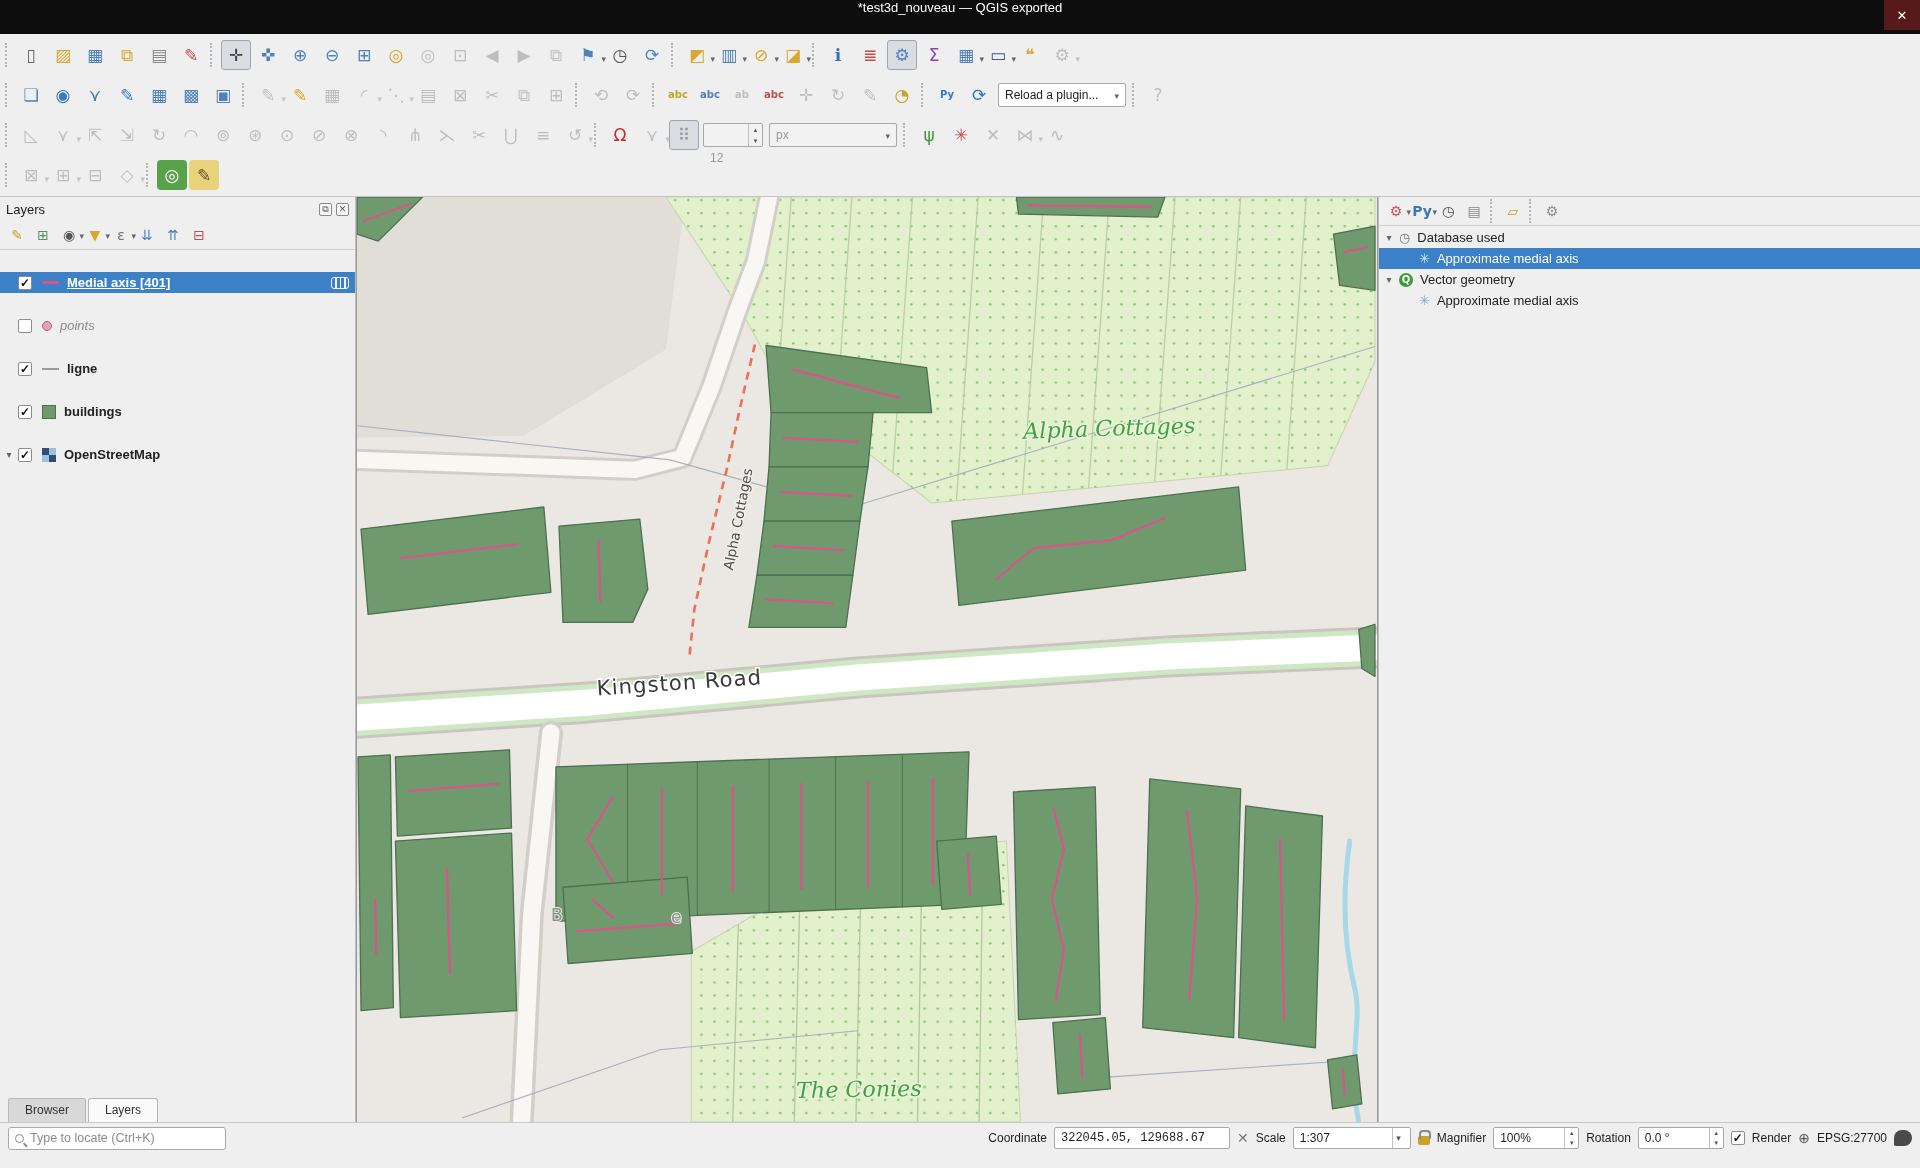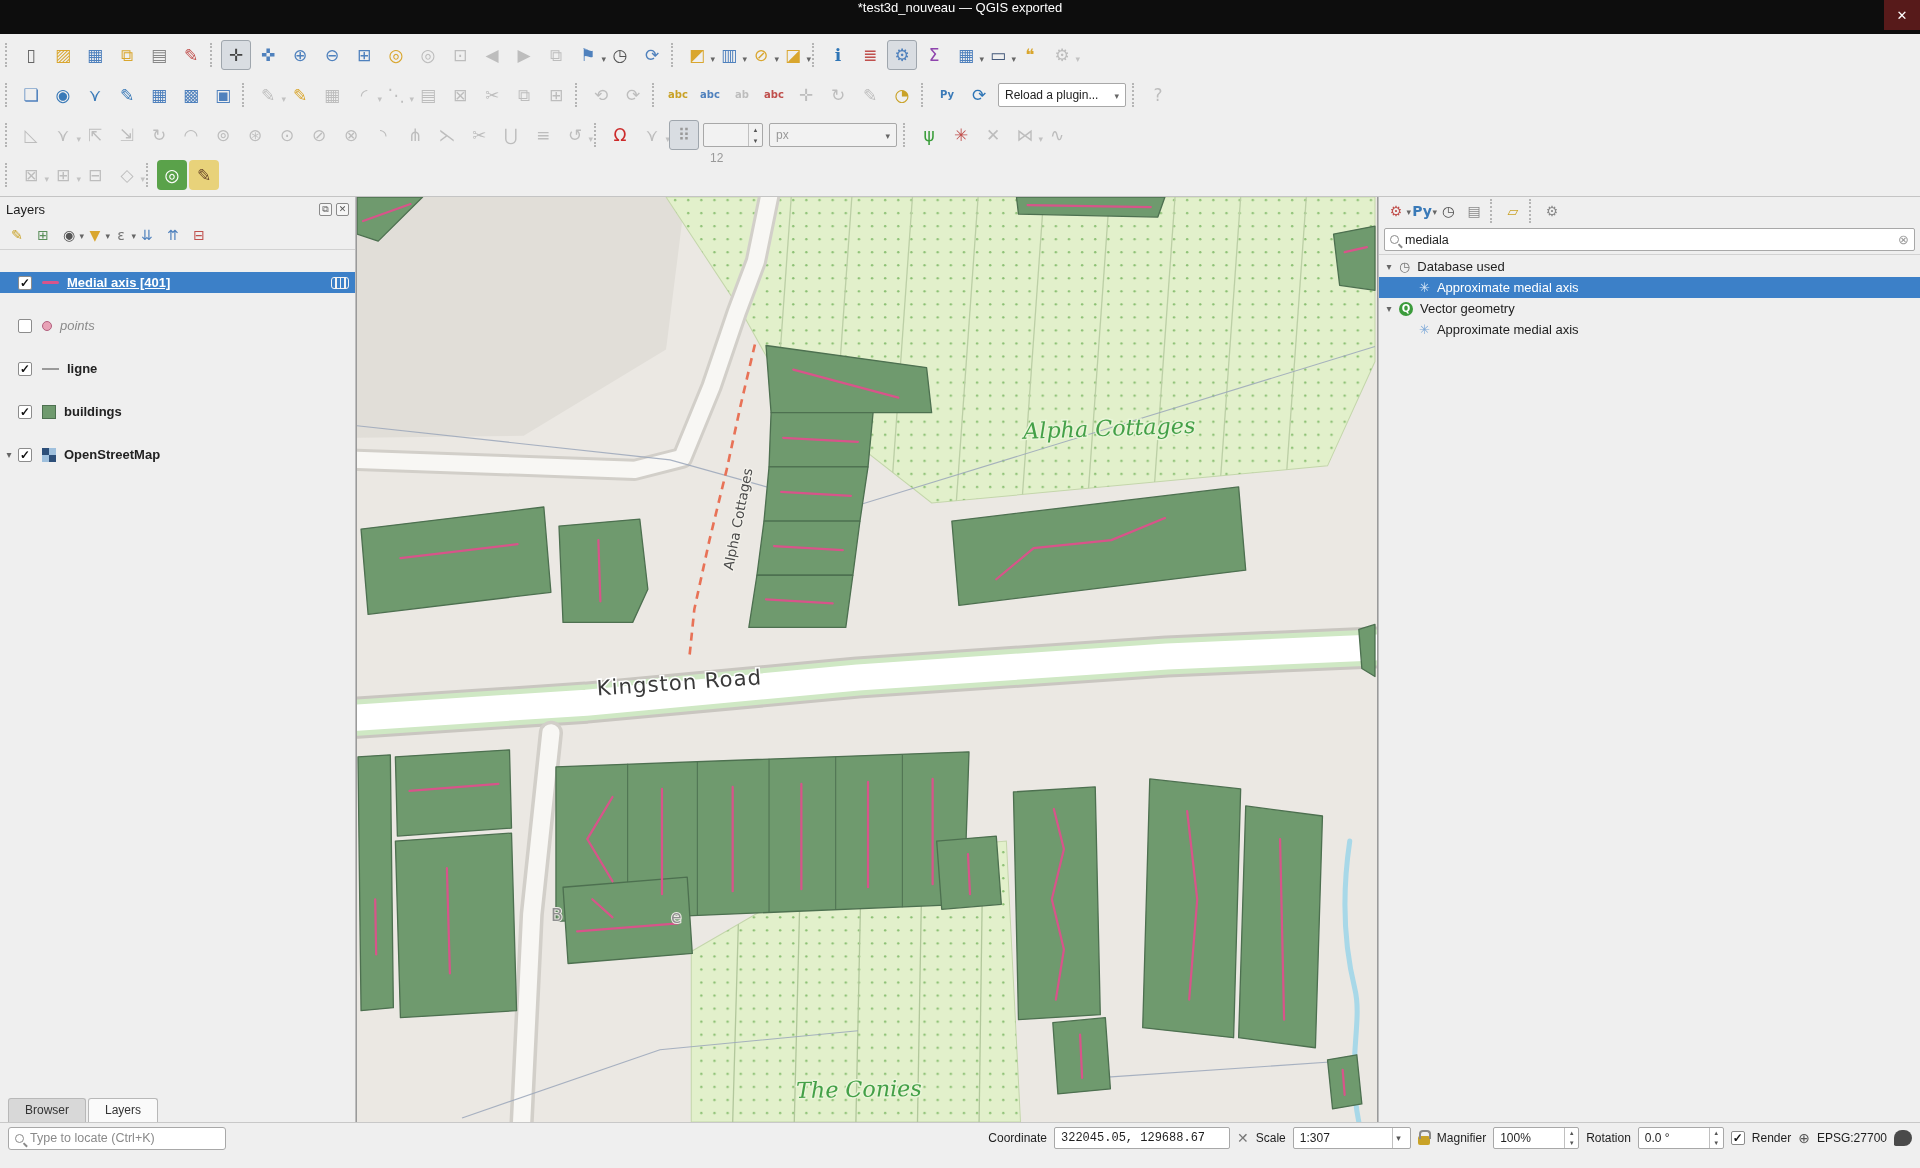--- a/index.html
+++ b/index.html
@@ -733,27 +733,20 @@
           </span>
           <span class="tsep"></span>
           <span class="tbtn">
             <span class="tglyph" style="color: rgb(201, 162, 39);">▱</span>
           </span>
           <span class="tsep"></span>
           <span class="tbtn">
             <span class="tglyph" style="color: rgb(138, 138, 138);">⚙</span>
           </span>
         </div>
-      <div class="searchwrap">
-        <div class="searchbox">
-          <span class="mag"></span>
-          <input value="mediala" style="">
-          <span class="sclear"></span>
-        </div>
-      </div>
       <div class="ptree" id="procTree">
           <div class="prow group">
             <span class="lexp has"></span>
             <span class="picon clockg">◷</span>
             <span>Database used</span>
           </div>
           <div class="prow child sel">
             <span class="picon algi">✳</span>
             <span>Approximate medial axis</span>
           </div>

